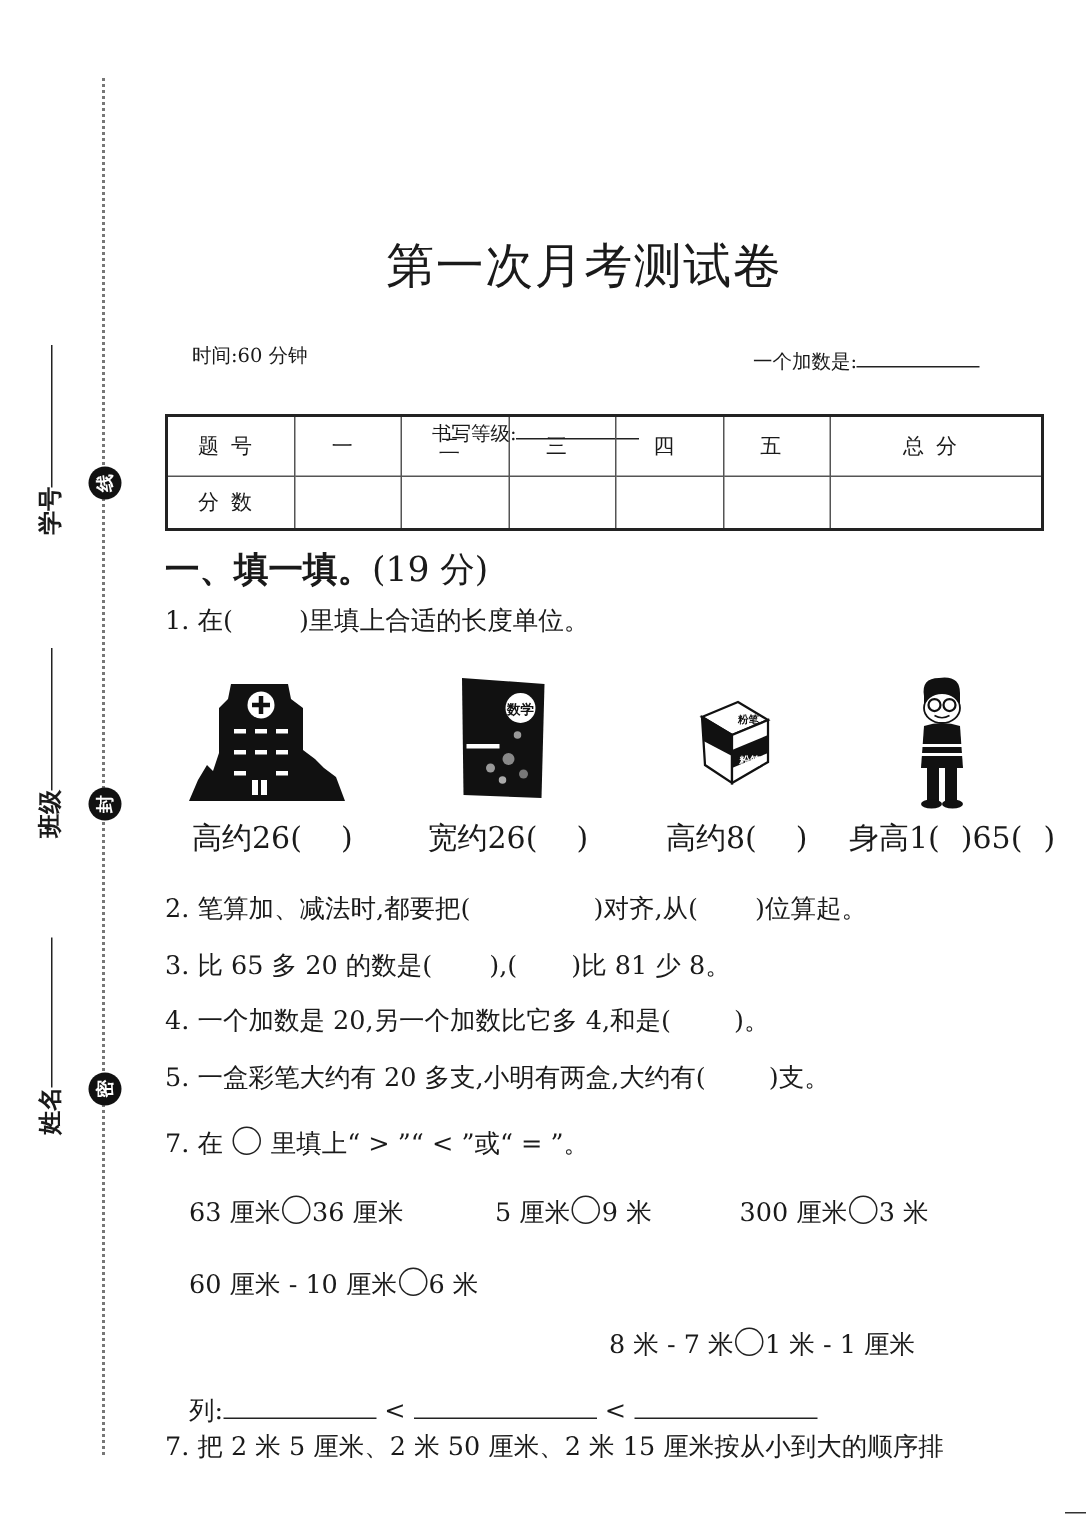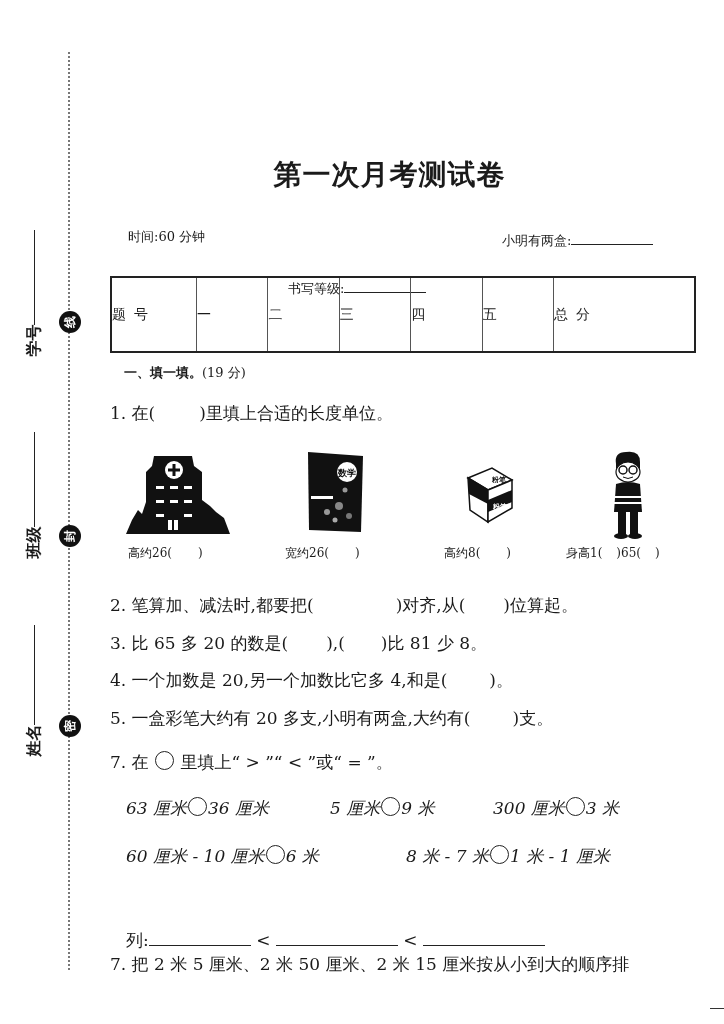--- a/index.html
+++ b/index.html
@@ -26,61 +26,61 @@
     transform: rotate(-90deg); transform-origin: center center;
     font-family: "DejaVu Sans", sans-serif; white-space: nowrap;
   }
   .vline {
     position: absolute; left: 34px; width: 0; border-left: 1.5px solid #222;
   }
 
   
   .title {
     position: absolute; left: 0; width: 719px; top: 156px; text-align: center;
-    font-size: 28px; font-weight: bold; letter-spacing: 1px;
+    font-size: 32px; font-weight: normal; letter-spacing: 1px;
   }
   .title span { margin-left: 60px; }
 
   .meta-row { position: absolute; top: 228px; font-size: 13px; }
   .blank-line {
     display: inline-block; border-bottom: 1.3px solid #222; height: 16px; vertical-align: baseline;
   }
 
   
   table.score {
     position: absolute; left: 110px; top: 276px; width: 586px; height: 77px;
     border-collapse: collapse; border: 2px solid #222;
     font-size: 14px;
   }
   table.score td {
-    border: 1px solid #555; padding: 0;
+    border: 1px solid #555; text-align: center; padding: 0;
     font-family: "DejaVu Serif", serif; letter-spacing: 8px;
   }
   table.score tr:first-child td { height: 39px; }
   table.score tr:last-child td { height: 34px; }
 
   .section-title {
-    position: absolute; left: 124px; top: 364px; font-size: 13px; font-weight: bold;
+    position: absolute; left: 110px; top: 364px; font-size: 23px; font-weight: bold;
     font-family: "DejaVu Sans", sans-serif;
   }
   .section-title .pts { font-weight: normal; font-family: "DejaVu Serif", serif; }
 
   .q { position: absolute; left: 110px; font-size: 17px; white-space: nowrap; }
   .gap { display: inline-block; }
   .circle {
     display: inline-block; width: 17px; height: 17px; border: 1.6px solid #222;
     border-radius: 50%; vertical-align: -2px; margin: 0 1px;
   }
 
-  .pic-caption { position: absolute; top: 545px; font-size: 12px; white-space: nowrap; }
+  .pic-caption { position: absolute; top: 545px; font-size: 20px; white-space: nowrap; }
 
   .pic { position: absolute; }
 
   .cmp-row { position: absolute; left: 126px; font-size: 17px; white-space: nowrap; }
-  .cmp-item { position: absolute; white-space: nowrap; font-style: italic; }
+  .cmp-item { position: absolute; white-space: nowrap; }
 
   .corner-mark { position: absolute; right: 0; top: 1008px; width: 14px; border-top: 1.5px solid #333; }
 </style>
 </head>
 <body>
 
 <div>
   <div class="dotted-line"></div>
 
   <div class="vline" style="top:230px;height:95px;"></div>
@@ -97,33 +97,42 @@
   <div class="seal" style="top:715px;">密</div>
 </div>
 
 <div class="title"><span>第一次月考测试卷</span></div>
 
 <div class="meta-row" style="left:128px;">时间:60 分钟</div>
 <div class="meta-row" style="left:288px;margin-top:48px;">
   <span>书写等级:</span><span class="blank-line" style="width:82px;"></span>
 </div>
 <div class="meta-row" style="left:502px;">
-  <span>小明有两盒:</span><span class="blank-line" style="width:82px;"></span>
+  <span>一个加数是:</span><span class="blank-line" style="width:82px;"></span>
 </div>
 
 <table class="score">
   <tbody>
       <tr>
     <td style="width:84px;">题号</td>
     <td>一</td>
     <td>二</td>
     <td>三</td>
     <td>四</td>
     <td>五</td>
     <td>总分</td>
+  </tr>
+  <tr>
+    <td>分数</td>
+    <td></td>
+    <td></td>
+    <td></td>
+    <td></td>
+    <td></td>
+    <td></td>
   </tr>
 </tbody>
   </table>
 
 <div class="section-title">
   <span>一、填一填。</span><span class="pts">(19 分)</span>
 </div>
 
 <div class="q" style="top:402px;">
   <span>1. 在(</span><span class="gap" style="width:44px;"></span><span>)里填上合适的长度单位。</span>
@@ -225,21 +234,21 @@
   </span>
   <span class="cmp-item" style="left:367px;">
     <span>300 厘米</span><span class="circle"></span><span>3 米</span>
   </span>
 </div>
 
 <div class="cmp-row" style="top:845px;">
   <span class="cmp-item" style="left:0;">
     <span>60 厘米 - 10 厘米</span><span class="circle"></span><span>6 米</span>
   </span>
-  <span class="cmp-item" style="left:280px;">
+  <span class="cmp-item" style="left:280px;margin-top:40px;">
     <span>8 米 - 7 米</span><span class="circle"></span><span>1 米 - 1 厘米</span>
   </span>
 </div>
 
 <div class="q" style="top:905px;margin-top:48px;">7. 把 2 米 5 厘米、2 米 50 厘米、2 米 15 厘米按从小到大的顺序排</div>
 <div class="q" style="top:929px;left:126px;">
   <span>列:</span><span class="blank-line" style="width:102px;"></span>
   <span>&lt;</span>
   <span class="blank-line" style="width:122px;"></span>
   <span>&lt;</span>

